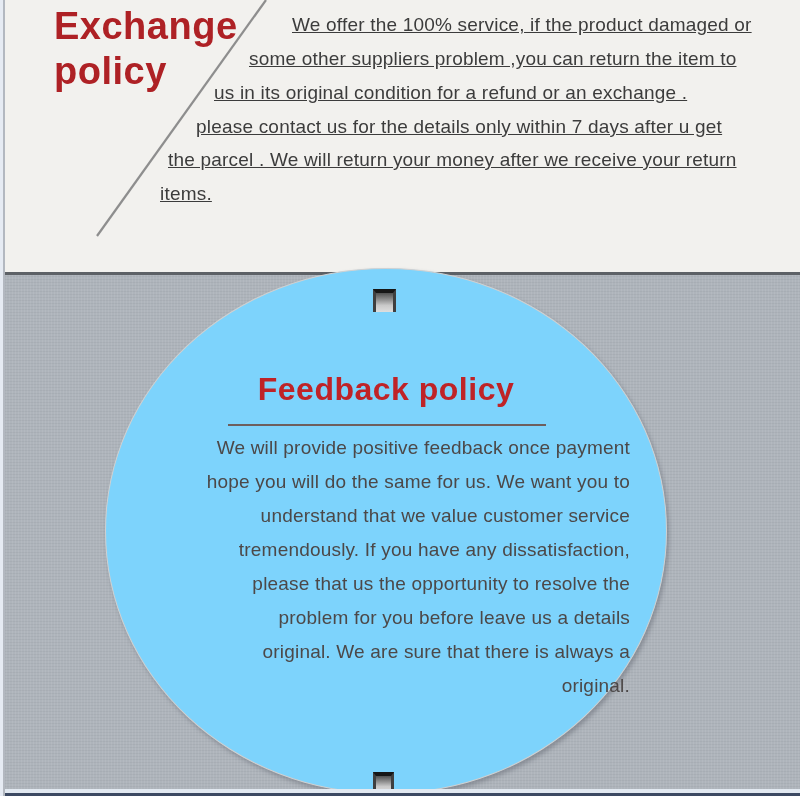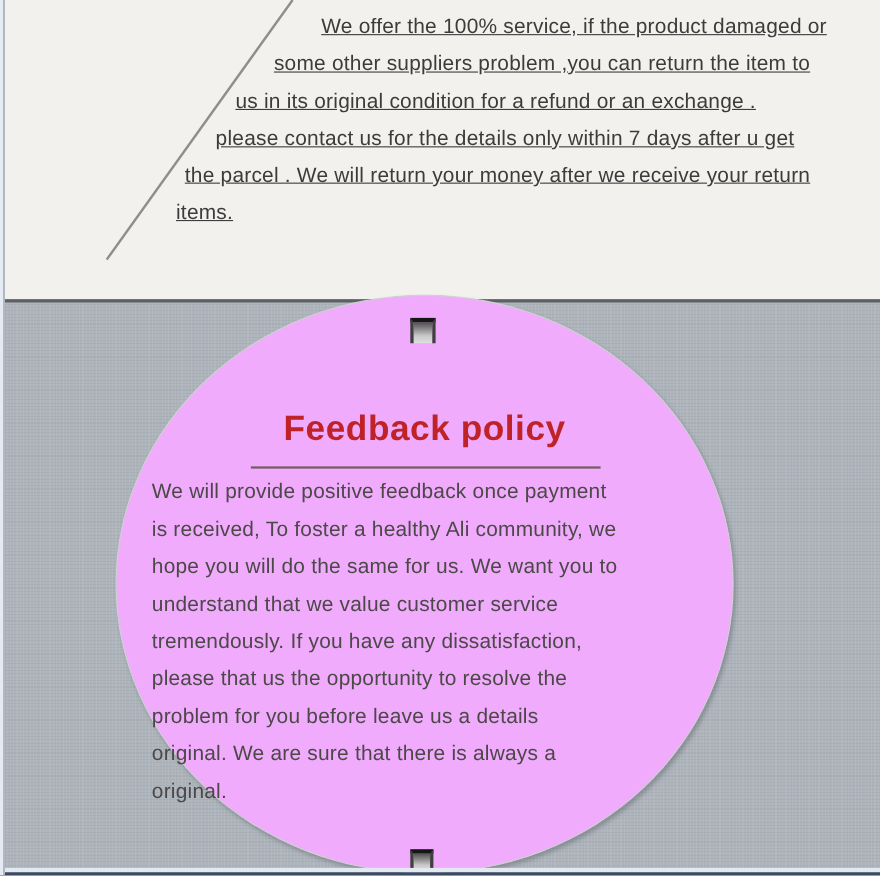--- a/index.html
+++ b/index.html
@@ -40,21 +40,21 @@
     position:absolute;left:0;top:272px;width:800px;height:524px;z-index:2;
     border-top:3px solid #5d6166;
     background-color:#aeb4bb;
     background-image:
       repeating-linear-gradient(90deg, rgba(255,255,255,0.07) 0 1px, rgba(0,0,0,0) 1px 3px),
       repeating-linear-gradient(0deg, rgba(0,0,0,0.04) 0 1px, rgba(0,0,0,0) 1px 3px);
   }
   
   .circle-card{
     position:absolute;left:105px;top:268px;width:560px;height:524px;z-index:10;
-    background:#f0abfc;border-radius:50%;
+    background:#7dd3fc;border-radius:50%;
     border:1px solid #cfd1d2;
     box-shadow:2px 3px 4px rgba(90,96,106,0.45);
   }
   .hang-hole{
     position:absolute;
     background:linear-gradient(180deg,#4f4f4f 0%,#8f8f8f 35%,#c9c9c9 65%,#dedede 100%);
     border-top:4px solid #161616;
     border-left:3px solid #3f3f3f;
     border-right:3px solid #3f3f3f;
     box-sizing:border-box;
@@ -64,62 +64,65 @@
   .feedback-title{
     position:absolute;left:0;top:102px;width:560px;margin:0;
     text-align:center;font-size:32px;font-weight:800;
     color:#bf2327;letter-spacing:0.5px;
   }
   .feedback-underline{
     position:absolute;left:122px;top:155px;width:318px;height:2px;
     background:#6e5e5d;
   }
   .fb-body{
-    position:absolute;left:32px;top:162px;width:520px;
-    text-align:left;font-size:19px;line-height:34px;
+    position:absolute;left:4px;top:162px;width:520px;
+    text-align:right;font-size:19px;line-height:34px;
     color:#4c4848;letter-spacing:0.2px;
   }
   
   .bottom-light-line{
     position:absolute;left:0;top:789px;width:800px;height:4px;z-index:20;
     background:#e2e9f1;
   }
   .bottom-navy-bar{
     position:absolute;left:0;top:793px;width:800px;height:3px;z-index:21;
     background:#3d4a63;
   }
 </style>
 </head>
 <body>
 
 <div class="page">
 
   <div class="left-strip"></div>
 
   <div class="top-section">
+    <h1 class="exchange-title">
+      <span>Exchange</span>
+      <span>policy</span>
+    </h1>
     <svg class="diagonal" viewBox="0 0 800 272">
       <line x1="266" y1="0" x2="97" y2="236" stroke="#8e8e8e" stroke-width="2.2"></line>
     </svg>
     <div class="ex-line ex-l1">We offer the 100% service, if the product damaged or</div>
     <div class="ex-line ex-l2">some other suppliers problem ,you can return the item to</div>
     <div class="ex-line ex-l3">us in its original condition for a refund or an exchange .</div>
     <div class="ex-line ex-l4">please contact us for the details only within 7 days after u get</div>
     <div class="ex-line ex-l5">the parcel . We will return your money after we receive your return</div>
     <div class="ex-line ex-l6">items.</div>
   </div>
 
   <div class="gray-section"></div>
 
   <div class="circle-card">
     <div class="hang-hole hole-top"></div>
     <h2 class="feedback-title">Feedback policy</h2>
     <div class="feedback-underline"></div>
     <div class="fb-body">
       <div>We will provide positive feedback once payment</div>
-      <div>is received, To foster a healthy Ali community, we</div>
       <div>hope you will do the same for us. We want you to</div>
       <div>understand that we value customer service</div>
       <div>tremendously. If you have any dissatisfaction,</div>
       <div>please that us the opportunity to resolve the</div>
       <div>problem for you before leave us a details</div>
       <div>original. We are sure that there is always a</div>
       <div>original.</div>
     </div>
     <div class="hang-hole hole-bottom"></div>
   </div>

